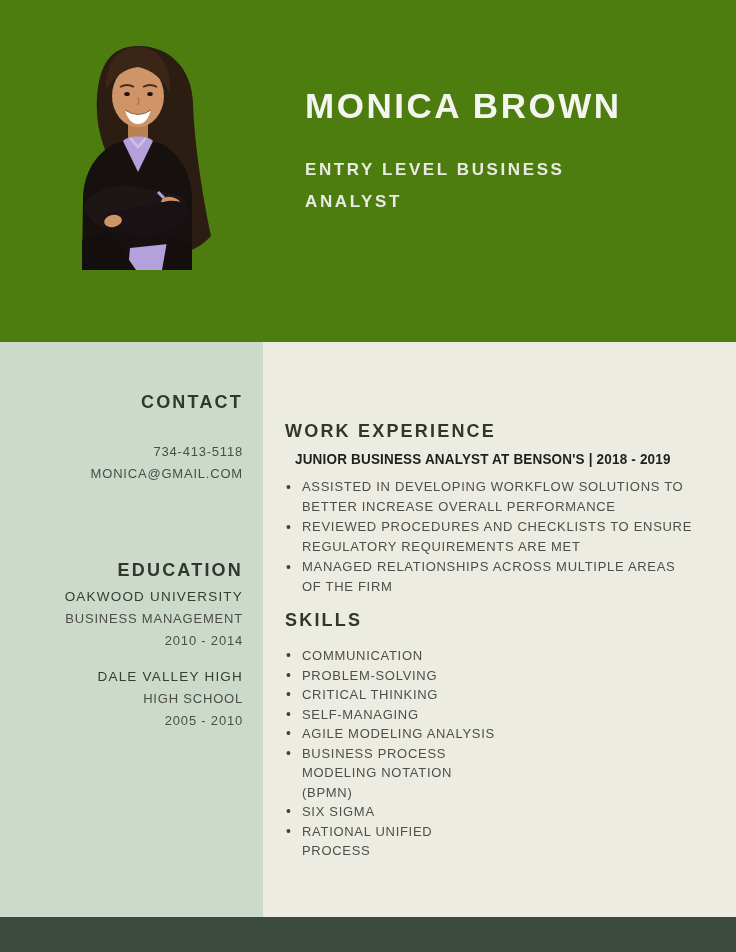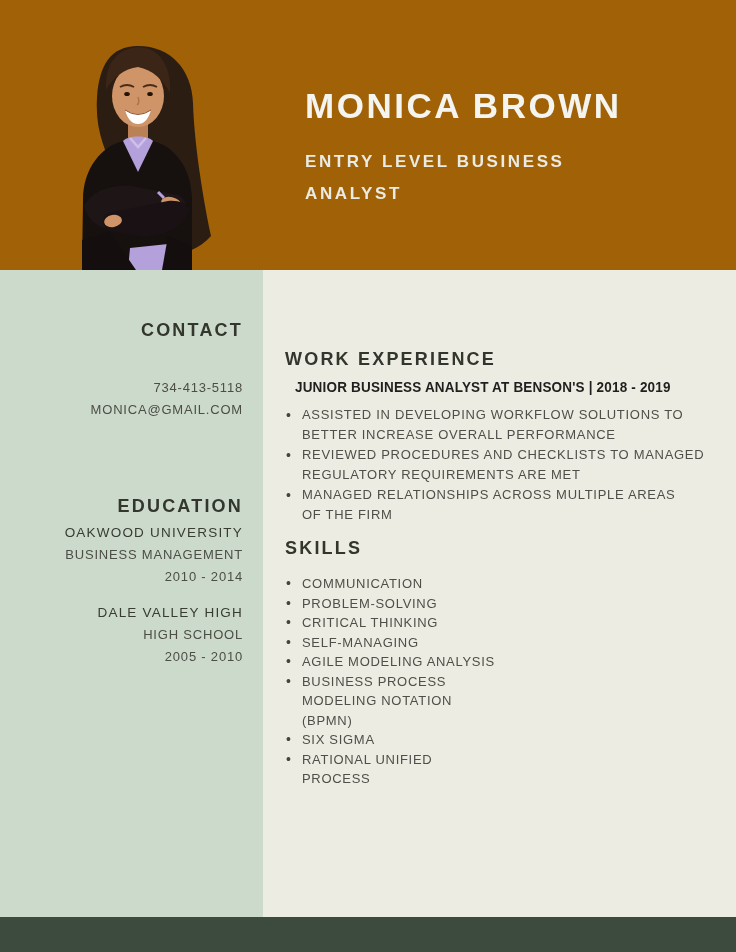--- a/index.html
+++ b/index.html
@@ -4,46 +4,46 @@
 <style>
   * { margin:0; padding:0; box-sizing:border-box; }
   html,body { background:#888; }
   body { font-family:"Liberation Sans", sans-serif; }
   .page {
     position:relative; width:736px; height:952px; margin:0 auto;
     background:#EDECE3; display:flex; flex-direction:column; overflow:hidden;
   }
 
   
-  .header { position:relative; height:270px; background:#a16207; flex:none; }
+  .header { position:relative; height:342px; background:#4d7c0f; flex:none; }
   .photo { position:absolute; left:50px; top:40px; width:178px; height:230px; }
   .header-text { position:absolute; left:305px; top:86px; }
   .name {
     font-size:35px; font-weight:bold; letter-spacing:2.5px;
     color:#F4F5F0; line-height:40px; white-space:nowrap;
   }
   .subtitle {
-    margin-top:20px; font-size:17px; font-weight:bold; letter-spacing:2.6px;
+    margin-top:28px; font-size:17px; font-weight:bold; letter-spacing:2.6px;
     color:#E9EBE4; line-height:32px; white-space:pre-line;
   }
 
   
   .body-cols { flex:1; display:flex;justify-content:space-between; }
   .sidebar {
     width:263px; flex:none; background:#CCDACC;
     padding:50px 20px 0 12px; text-align:right;
   }
   .main { flex:1; padding:50px 18px 0 22px; }
 
   .section-heading {
     font-size:18px; font-weight:bold; letter-spacing:2.2px;
     color:#32362D; line-height:21px;
   }
   .side-text { font-size:13px; letter-spacing:0.8px; color:#4C4E46; line-height:22px; }
-  .contact-lines { margin-top:36px; }
+  .contact-lines { margin-top:28px; }
   .education { margin-top:75px; }
   .edu-item-1 { margin-top:5px; }
   .edu-item-2 { margin-top:14px; }
   .edu-school { font-size:13.5px; font-weight:normal; letter-spacing:1.2px; color:#383C32; line-height:22px; }
 
   .body-text { font-size:13px; letter-spacing:0.7px; color:#4E4F49; line-height:20px; white-space:pre-line; }
   .summary-text { margin-top:5px; }
 
   .work { margin-top:29px; }
   .job-title {
@@ -143,21 +143,21 @@
     </aside>
 
     <main class="main">
 
       <section class="work">
         <h2 class="section-heading">WORK EXPERIENCE</h2>
         <div class="job-title">JUNIOR BUSINESS ANALYST AT BENSON'S | 2018 - 2019</div>
         <ul class="dot-list">
           <li>ASSISTED IN DEVELOPING WORKFLOW SOLUTIONS TO
 BETTER INCREASE OVERALL PERFORMANCE</li>
-          <li>REVIEWED PROCEDURES AND CHECKLISTS TO MANAGED
+          <li>REVIEWED PROCEDURES AND CHECKLISTS TO ENSURE
 REGULATORY REQUIREMENTS ARE MET</li>
           <li>MANAGED RELATIONSHIPS ACROSS MULTIPLE AREAS
 OF THE FIRM</li>
         </ul>
       </section>
 
       <section class="skills">
         <h2 class="section-heading">SKILLS</h2>
         <ul class="dot-list skills-list">
           <li>COMMUNICATION</li>

